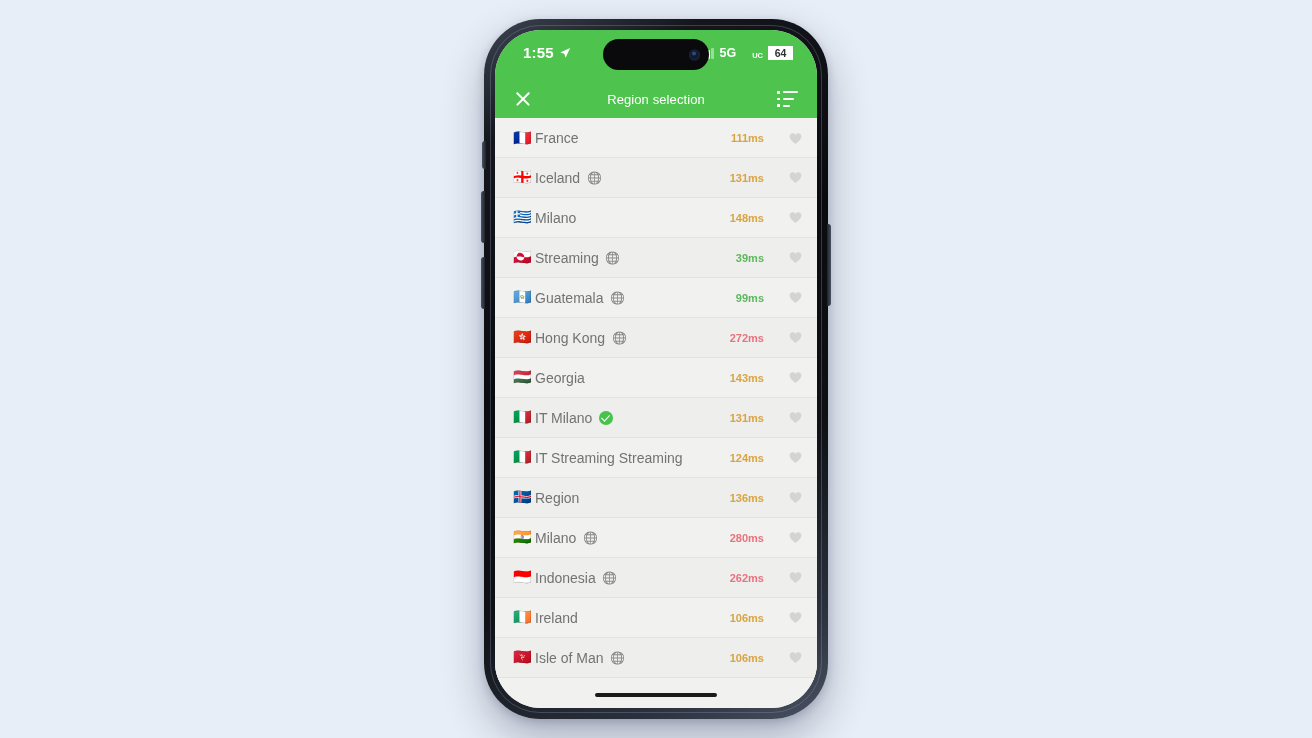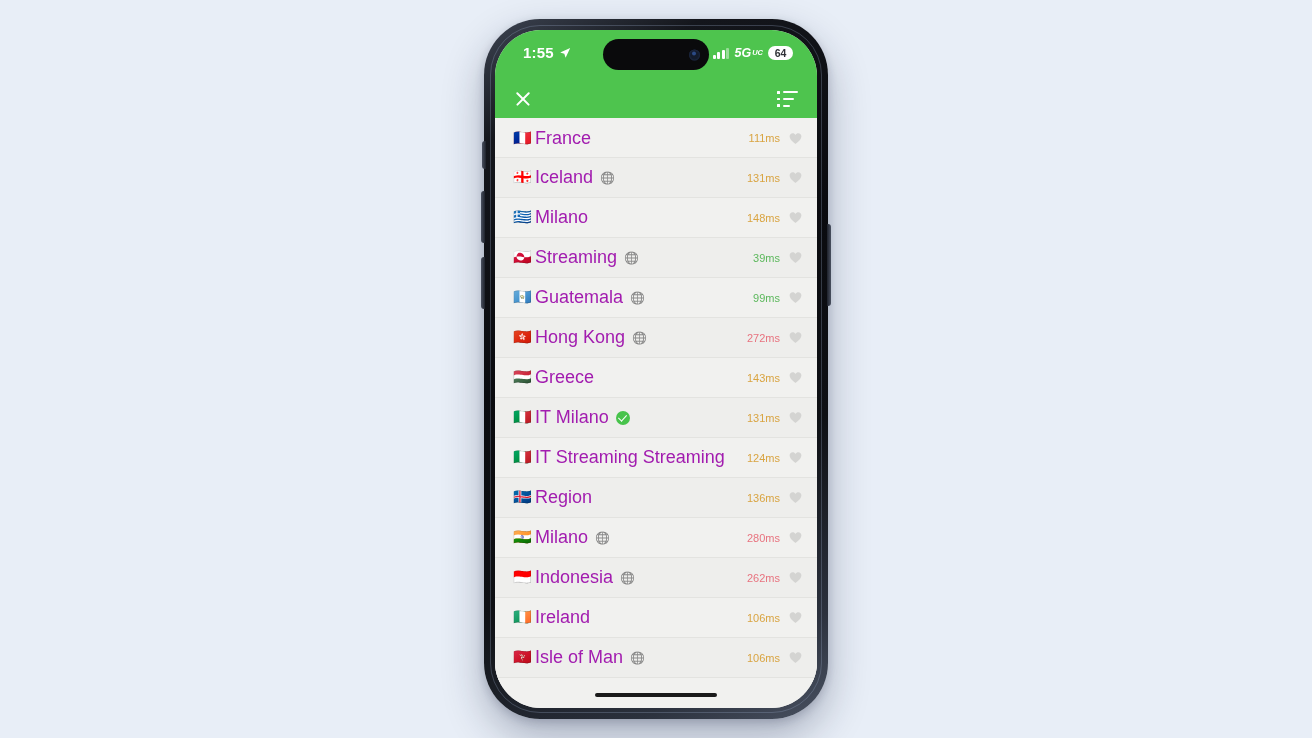--- a/index.html
+++ b/index.html
@@ -132,37 +132,36 @@
   .sig-bars i:nth-child(1) { height: 4px; }
   .sig-bars i:nth-child(2) { height: 6.5px; }
   .sig-bars i:nth-child(3) { height: 9px; }
   .sig-bars i:nth-child(4) { height: 11px; opacity: 0.42; }
 
   .net-label {
     font-size: 12.5px;
     font-weight: bold;
     line-height: 1;
     display: flex;
-    align-items: center;
-    font-style: italic;
+    align-items: flex-end;
   }
   .net-sup {
     font-size: 7.5px;
     font-weight: bold;
     line-height: 1;
-    margin-left: 1px;
+    margin-left: 16px;
     margin-top: 0px;
   }
 
   .battery-pill {
     background: #ffffff;
     color: #2f3136;
     font-size: 10.5px;
     font-weight: bold;
-    border-radius: 7px;
+    border-radius: 0;
     padding: 1.5px 5px 1.5px 5px;
     line-height: 1.05;
     min-width: 25px;
     text-align: center;
   }
 
   
   .island {
     position: absolute;
     left: 50%;
@@ -289,22 +288,22 @@
   .flag {
     font-size: 15px;
     line-height: 1;
     width: 22px;
     flex: 0 0 auto;
     font-family: "DejaVu Sans", sans-serif;
     letter-spacing: 0;
   }
 
   .region-name {
-    font-size: 18px;
-    color: #a21caf;
+    font-size: 14px;
+    color: #737373;
     flex: 0 0 auto;
     white-space: nowrap;
   }
 
   .globe-icon {
     margin-left: 7px;
     font-size: 12px;
     line-height: 1;
     flex: 0 0 auto;
     filter: grayscale(1) contrast(0.85) brightness(0.95);
@@ -329,23 +328,24 @@
     height: 7px;
     border: solid #ffffff;
     border-width: 0 1.7px 1.7px 0;
     transform: rotate(43deg);
   }
 
   .spacer { flex: 1 1 auto; }
 
   .latency {
     font-size: 11px;
-    margin-right: 8px;
+    margin-right: 24px;
     white-space: nowrap;
     flex: 0 0 auto;
+    font-weight: bold;
   }
   .latency.good { color: #5cb85c; }
   .latency.warn { color: #d9a441; }
   .latency.bad  { color: #e8737f; }
 
   .heart-icon {
     width: 15px;
     height: 15px;
     flex: 0 0 auto;
     color: #d4d4d2;
@@ -404,20 +404,21 @@
         <span class="net-label">
           <span>5G</span>
           <span class="net-sup">UC</span>
         </span>
         <span class="battery-pill">64</span>
       </div>
     </div>
 
     <div class="navbar">
       <div class="close-icon"></div>
+      <div class="nav-title">Region selection</div>
       <div class="sort-icon">
         <div class="sort-row">
             <span class="sort-dot"></span>
             <span class="sort-line"></span>
           </div>
         <div class="sort-row">
             <span class="sort-dot"></span>
             <span class="sort-line"></span>
           </div>
         <div class="sort-row">
@@ -481,21 +482,21 @@
           <span class="region-name">Hong Kong</span>
           <span class="globe-icon">🌐</span>
           <span class="spacer"></span>
           <span class="latency bad">272ms</span>
           <span class="heart-icon"><svg viewBox="0 0 24 24" width="15" height="15" fill="currentColor">
               <path d="M12 20.6 C12 20.6 2.6 14.3 2.6 8.6 C2.6 5.7 4.8 3.6 7.5 3.6 C9.4 3.6 11.1 4.7 12 6.3 C12.9 4.7 14.6 3.6 16.5 3.6 C19.2 3.6 21.4 5.7 21.4 8.6 C21.4 14.3 12 20.6 12 20.6 Z"></path>
             </svg></span>
         </div>
         <div class="region-row">
           <span class="flag">🇭🇺</span>
-          <span class="region-name">Greece</span>
+          <span class="region-name">Georgia</span>
           <span class="spacer"></span>
           <span class="latency warn">143ms</span>
           <span class="heart-icon"><svg viewBox="0 0 24 24" width="15" height="15" fill="currentColor">
               <path d="M12 20.6 C12 20.6 2.6 14.3 2.6 8.6 C2.6 5.7 4.8 3.6 7.5 3.6 C9.4 3.6 11.1 4.7 12 6.3 C12.9 4.7 14.6 3.6 16.5 3.6 C19.2 3.6 21.4 5.7 21.4 8.6 C21.4 14.3 12 20.6 12 20.6 Z"></path>
             </svg></span>
         </div>
         <div class="region-row">
           <span class="flag">🇮🇹</span>
           <span class="region-name">IT Milano</span>
           <span class="check-badge"></span>

